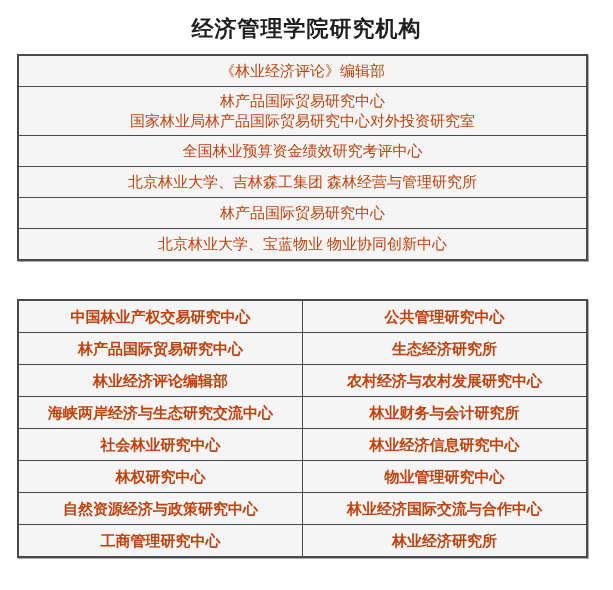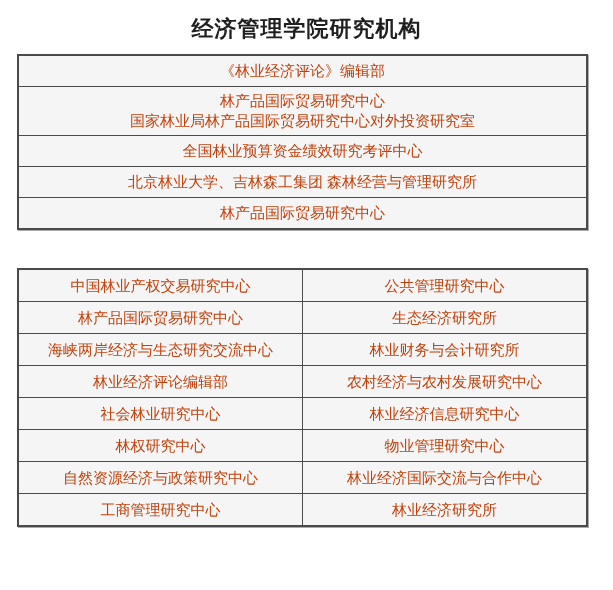--- a/index.html
+++ b/index.html
@@ -49,20 +49,21 @@
     word-break: break-all;
   }
   #table-single {
     margin-top: 12px;
   }
   #table-single td {
     height: 22px;
   }
   #table-two-col {
     margin-top: 38px;
+    font-weight: bold;
   }
   #table-two-col td {
     height: 23px;
     width: 50%;
   }
   .cell-line {
     display: block;
   }
 </style>
 </head>
@@ -93,40 +94,45 @@
         <tr>
           <td>
             <span class="cell-line">北京林业大学、吉林森工集团 森林经营与管理研究所</span>
           </td>
         </tr>
         <tr>
           <td>
             <span class="cell-line">林产品国际贸易研究中心</span>
           </td>
         </tr>
+        <tr>
+          <td>
+            <span class="cell-line">北京林业大学、宝蓝物业 物业协同创新中心</span>
+          </td>
+        </tr>
       </tbody>
   </table>
 
   <table class="inst-table" id="table-two-col">
     <tbody>
         <tr>
           <td>中国林业产权交易研究中心</td>
           <td>公共管理研究中心</td>
         </tr>
         <tr>
           <td>林产品国际贸易研究中心</td>
           <td>生态经济研究所</td>
         </tr>
         <tr>
+          <td>林业经济评论编辑部</td>
+          <td>农村经济与农村发展研究中心</td>
+        </tr>
+        <tr>
           <td>海峡两岸经济与生态研究交流中心</td>
           <td>林业财务与会计研究所</td>
-        </tr>
-        <tr>
-          <td>林业经济评论编辑部</td>
-          <td>农村经济与农村发展研究中心</td>
         </tr>
         <tr>
           <td>社会林业研究中心</td>
           <td>林业经济信息研究中心</td>
         </tr>
         <tr>
           <td>林权研究中心</td>
           <td>物业管理研究中心</td>
         </tr>
         <tr>

